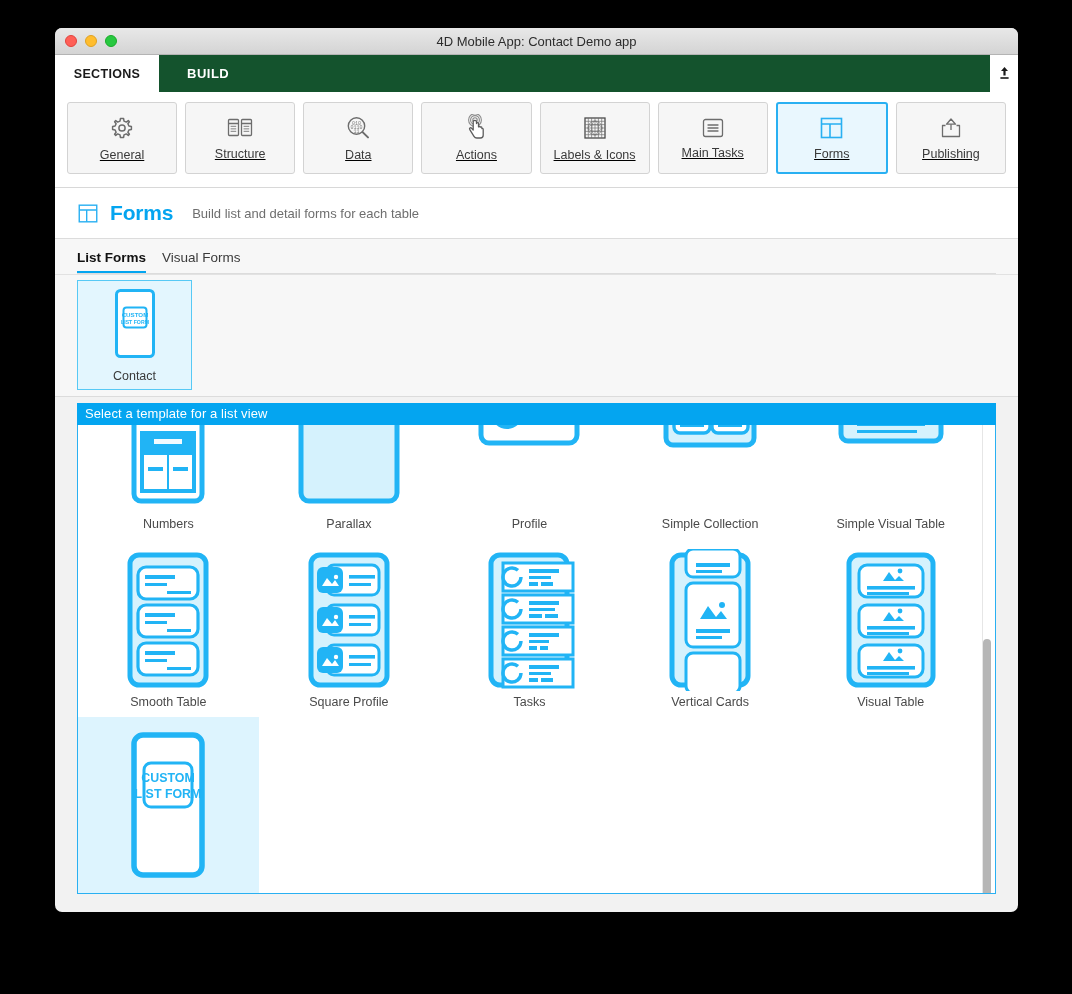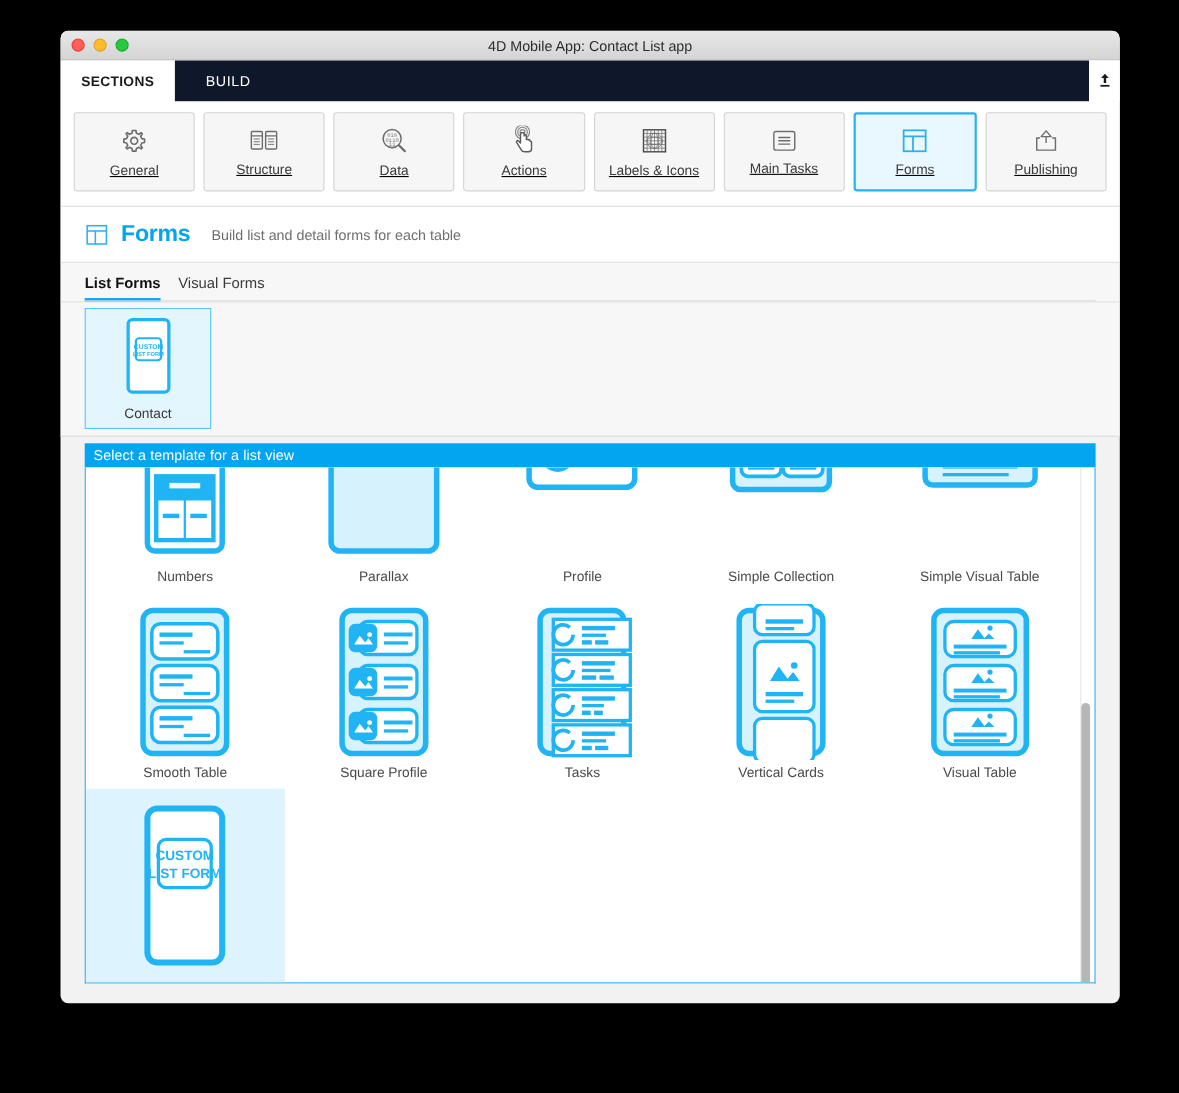--- a/index.html
+++ b/index.html
@@ -43,25 +43,25 @@
   
   .sectionbar {
     height: 37px; background:#fff; flex:none;
     display:flex; align-items:stretch; position:relative;
   }
   .sect-label {
     width:104px; display:flex; align-items:center; justify-content:center;
     font-size:12.5px; font-weight:bold; color:#1a1a1a; letter-spacing:.3px;
   }
   .build-tab {
-    flex:1; background:#0f172a;
+    flex:1; background:#14532d;
     display:flex; align-items:center;
     padding-left:28px;
     margin-right:28px;
-    color:#fff; font-size:13px; font-weight:normal; letter-spacing:.5px;
+    color:#fff; font-size:13px; font-weight:bold; letter-spacing:.5px;
   }
   .upload-btn {
     width:28px; display:flex; align-items:center; justify-content:center;
     position:absolute; right:0; top:0; bottom:0; background:#fff;
   }
 
   
   .toolbar {
     background:#fff; flex:none;
     padding:10px 12px 13px 12px;
@@ -167,21 +167,21 @@
 <body>
 
 <div class="window">
 
   <div class="titlebar">
     <div class="lights">
       <div class="light r"></div>
       <div class="light y"></div>
       <div class="light g"></div>
     </div>
-    <div class="title">4D Mobile App: Contact List app</div>
+    <div class="title">4D Mobile App: Contact Demo app</div>
   </div>
 
   <div class="sectionbar">
     <div class="sect-label">SECTIONS</div>
     <div class="build-tab">
       <span>BUILD</span>
     </div>
     <div class="upload-btn">
       <svg width="13" height="15" viewBox="0 0 13 15">
         <path d="M6.5 1 L10 5 L7.6 5 L7.6 9.4 L5.4 9.4 L5.4 5 L3 5 Z" fill="#1a1a1a"></path>

